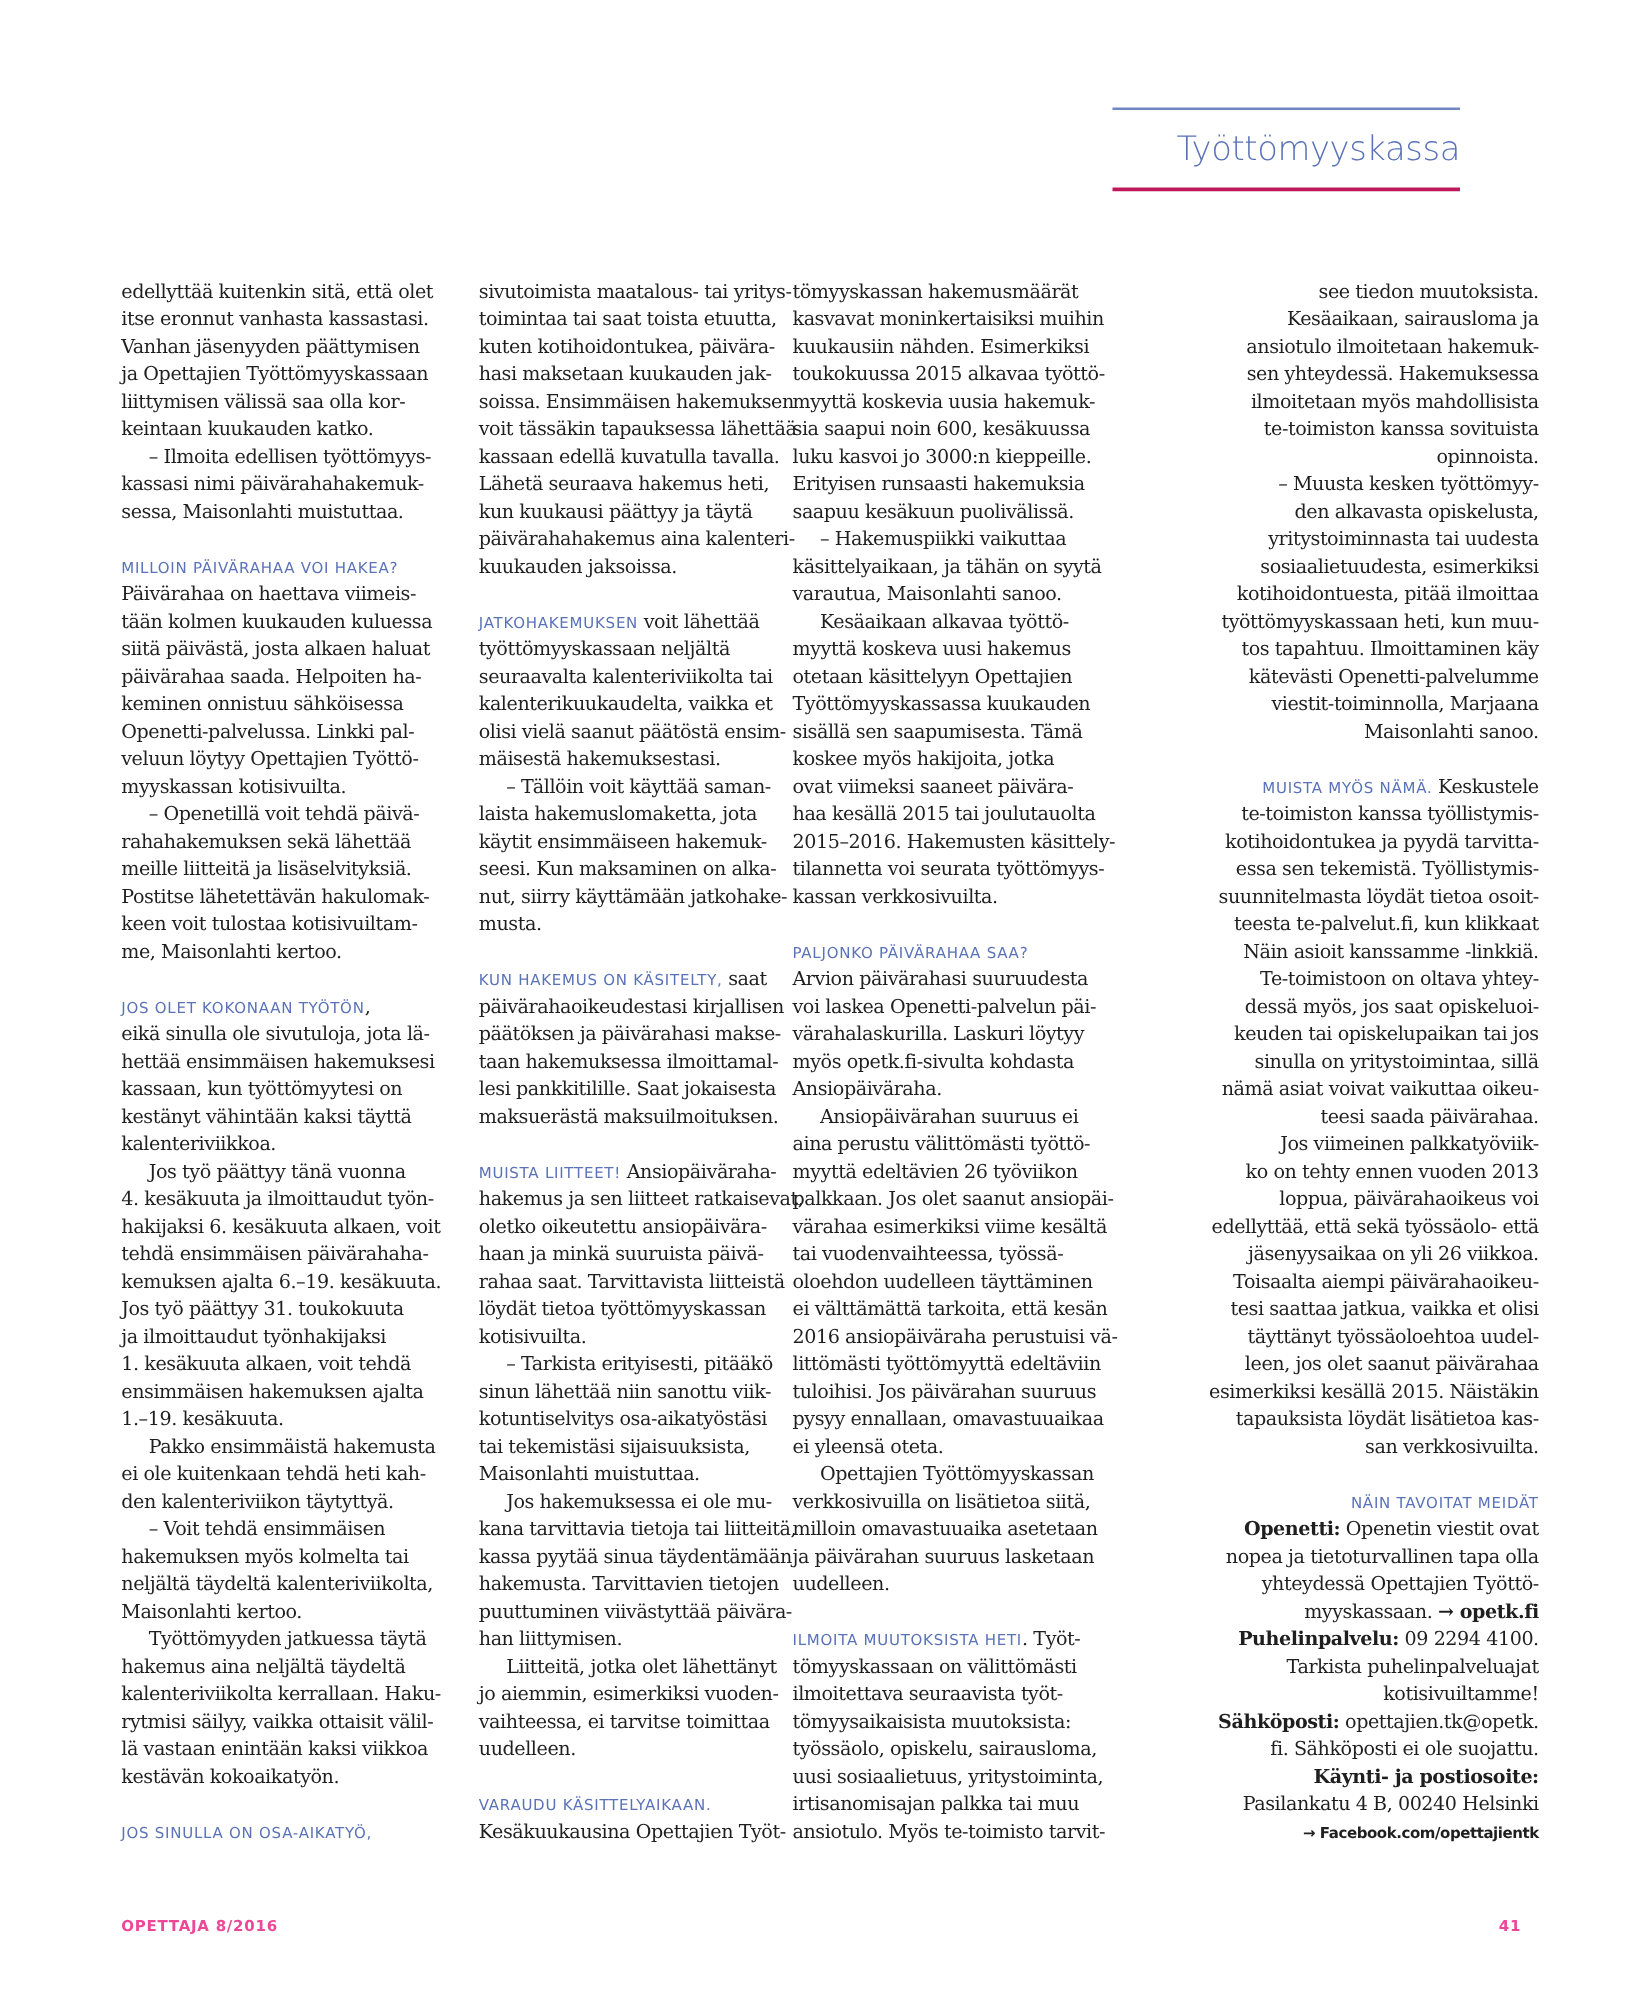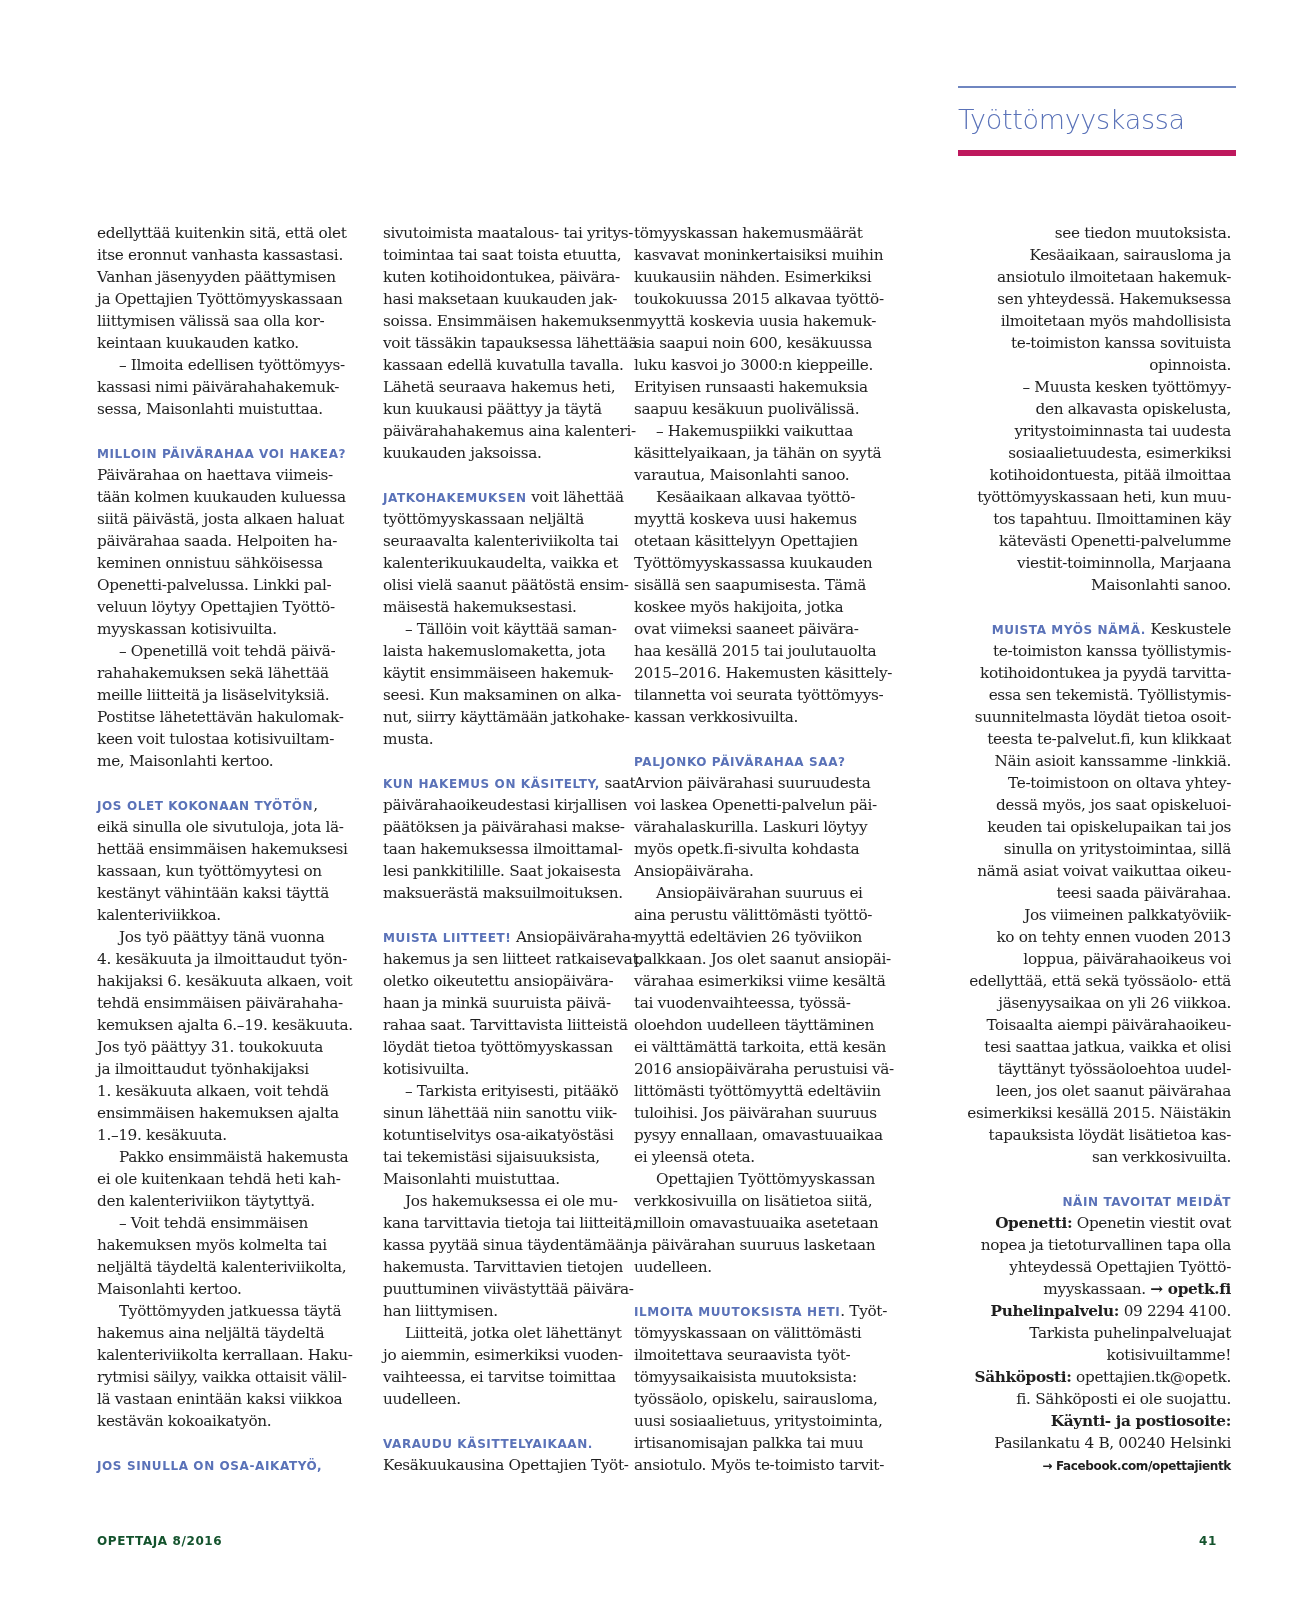--- a/index.html
+++ b/index.html
@@ -1,48 +1,48 @@
 <!DOCTYPE html>
 <html><head>
 <meta charset="utf-8">
 <style>
   html, body { margin: 0; padding: 0; background: #ffffff; }
   body { width: 1313px; height: 1598px; position: relative; overflow: hidden; }
   .page { position: absolute; left: 0; top: 0; width: 1313px; height: 1598px; }
   .section-header {
-    position: absolute; left: 958px; top: 86px; width: 278px; height: 62px;
-    border-top: 2px solid #6f86c0; border-bottom: 6px solid #be185d;
-    display: flex; align-items: center; justify-content: flex-start;
+    position: absolute; left: 890px; top: 86px; width: 278px; height: 62px;
+    border-top: 2px solid #6f86c0; border-bottom: 3px solid #be185d;
+    display: flex; align-items: center; justify-content: flex-end;
   }
   .section-header span {
     font-family: "DejaVu Sans", sans-serif; font-size: 27px; color: #5a72b8;
     letter-spacing: -0.3px; font-weight: 300;
   }
   .col {
     position: absolute; top: 222px; width: 276px;
     font-family: "DejaVu Serif", serif; font-size: 15.3px; line-height: 22px;
     color: #1f1f1f; letter-spacing: -0.35px;
   }
   .col1 { left: 97px; }
   .col2 { left: 383px; }
   .col3 { left: 634px; }
   .col4 { left: 955px; text-align: right; }
   .line { white-space: nowrap; height: 22px; }
   .indent { padding-left: 22px; }
   .gap { height: 22px; }
   .head {
-    font-family: "DejaVu Sans", sans-serif; font-weight: bold; font-size: 12px;
+    font-family: "DejaVu Sans", sans-serif; font-weight: normal; font-size: 12px;
     color: #5a72b8; letter-spacing: 0.6px;
   }
   .bold { font-weight: bold; }
   .sans-bold { font-family: "DejaVu Sans", sans-serif; font-weight: bold; font-size: 12px; }
   .footer {
     position: absolute; top: 1534px;
     font-family: "DejaVu Sans", sans-serif; font-weight: bold; font-size: 12px;
-    color: #14532d; letter-spacing: 0.6px;
+    color: #ec4899; letter-spacing: 0.6px;
   }
   .footer-left { left: 97px; }
   .footer-right { left: 1199px; }
 </style>
 </head>
 <body>
 
 <div class="page">
   <div class="section-header">
     <span>Työttömyyskassa</span>

